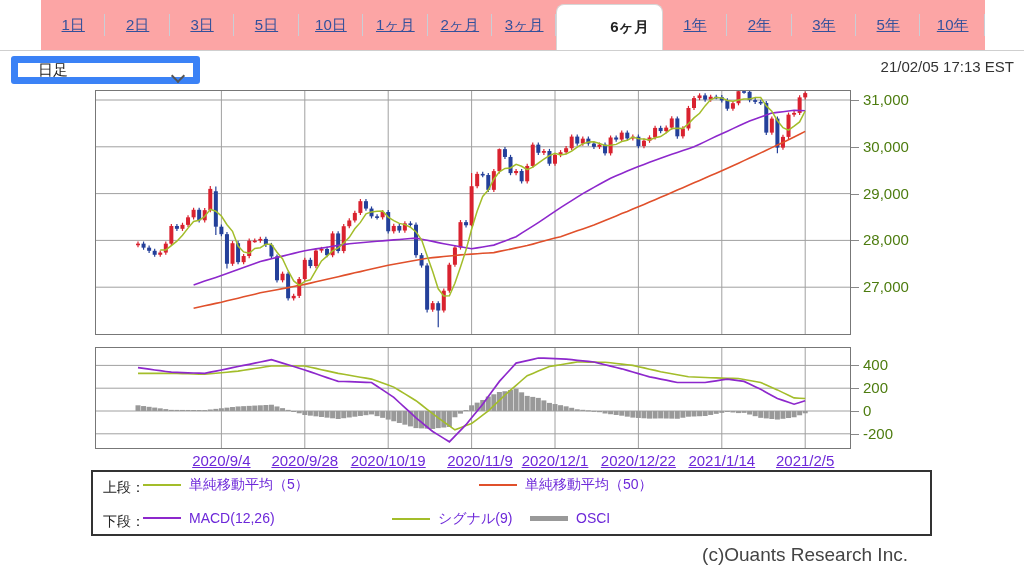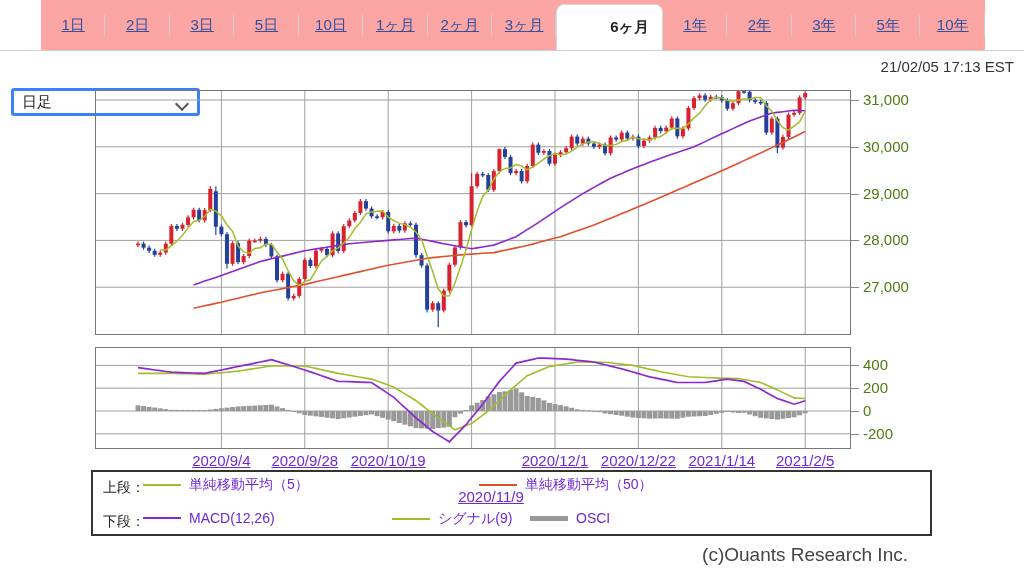--- a/index.html
+++ b/index.html
@@ -10,22 +10,22 @@
   .tabcell{flex:1;position:relative;display:flex;align-items:center;justify-content:center;}
   .tabcell::after{content:"";position:absolute;right:0;top:14px;height:22px;width:1px;background:#c9ced6;}
   .tabcell a{color:#33519c;text-decoration:underline;font-size:15px;cursor:pointer;}
   .tabcell.sel{background:#fff;border:1px solid #d6d6d6;border-bottom:none;border-radius:8px 8px 0 0;
                margin-top:4px;z-index:2;padding-left:40px;}
   .tabcell.sel::after{display:none;}
   .tabcell.sel a{color:#222;font-weight:bold;text-decoration:none;}
   .panel{position:absolute;top:50px;left:0;width:1024px;height:535px;background:#fff;border-top:1px solid #cfcfcf;box-sizing:border-box;}
   
   .selectbox{position:absolute;left:11px;top:56px;width:189px;height:28px;background:#fff;
-             border:3px solid #3b82f6;border-radius:3px;display:flex;align-items:center;
-             font-size:15px;color:#222;padding-left:8px;box-sizing:border-box;cursor:pointer;margin-top:32px;}
+             border:7px solid #3b82f6;border-radius:3px;display:flex;align-items:center;
+             font-size:15px;color:#222;padding-left:20px;box-sizing:border-box;cursor:pointer;}
   .chev{position:absolute;right:10px;top:8px;width:8px;height:8px;border-right:2px solid #555;
         border-bottom:2px solid #555;transform:rotate(45deg);}
   .timestamp{position:absolute;right:10px;top:58px;font-size:15px;color:#333;}
   
   .plotwrap{position:absolute;}
   .ylab{position:absolute;font-size:15px;color:#4d7c0f;white-space:nowrap;}
   .ytick{position:absolute;width:8px;height:1px;background:#888;}
   .xlab{position:absolute;width:96px;text-align:center;font-size:15px;color:#6d28d9;white-space:nowrap;text-decoration:underline;}
   
   .legendbox{position:absolute;left:91px;top:470px;width:841px;height:66px;border:2px solid #333;box-sizing:border-box;padding-left:48px;}
@@ -512,21 +512,21 @@
       <div class="ylab" style="left: 863px; top: 356.4px;">400</div>
       <div class="ytick" style="left: 851px; top: 388.2px;"></div>
       <div class="ylab" style="left: 863px; top: 379.2px;">200</div>
       <div class="ytick" style="left: 851px; top: 411px;"></div>
       <div class="ylab" style="left: 863px; top: 402px;">0</div>
       <div class="ytick" style="left: 851px; top: 433.8px;"></div>
       <div class="ylab" style="left: 863px; top: 424.8px;">-200</div>
       <div class="xlab" style="left: 173.4px; top: 452px;">2020/9/4</div>
       <div class="xlab" style="left: 256.8px; top: 452px;">2020/9/28</div>
       <div class="xlab" style="left: 340.2px; top: 452px;">2020/10/19</div>
-      <div class="xlab" style="left: 443px; top: 452px; margin-top: 36px;">2020/11/9</div>
+      <div class="xlab" style="left: 432px; top: 452px;">2020/11/9</div>
       <div class="xlab" style="left: 507px; top: 452px;">2020/12/1</div>
       <div class="xlab" style="left: 590.4px; top: 452px;">2020/12/22</div>
       <div class="xlab" style="left: 673.8px; top: 452px;">2021/1/14</div>
       <div class="xlab" style="left: 757.2px; top: 452px;">2021/2/5</div>
     </div>
 
   <div class="legendbox">
     <span class="lg-title" style="left:10px;top:7px;">上段：</span>
     <span class="lg-entry" style="left:50px;top:4px;">
         <span class="swatch" style="background: rgb(163, 189, 42);"></span>

